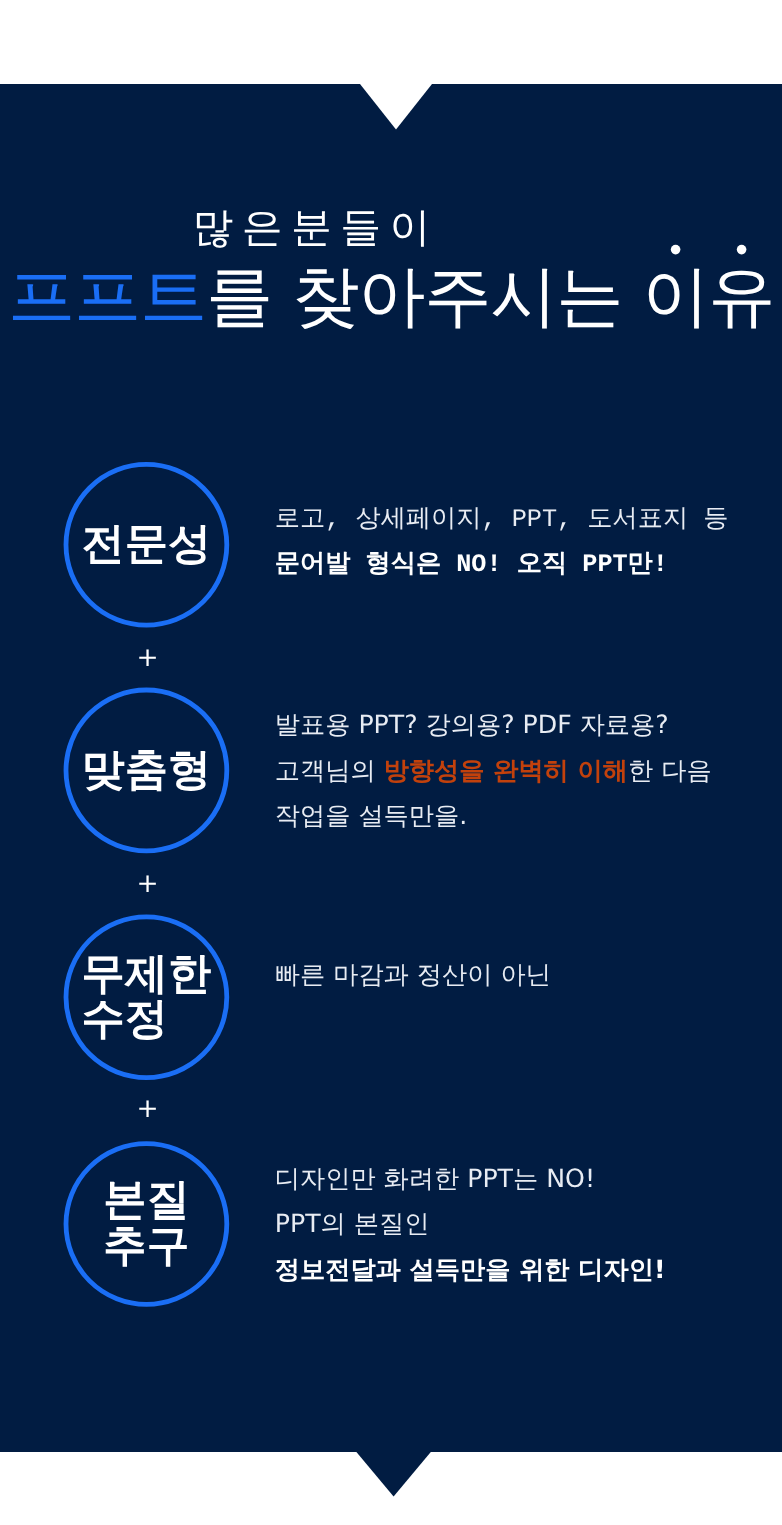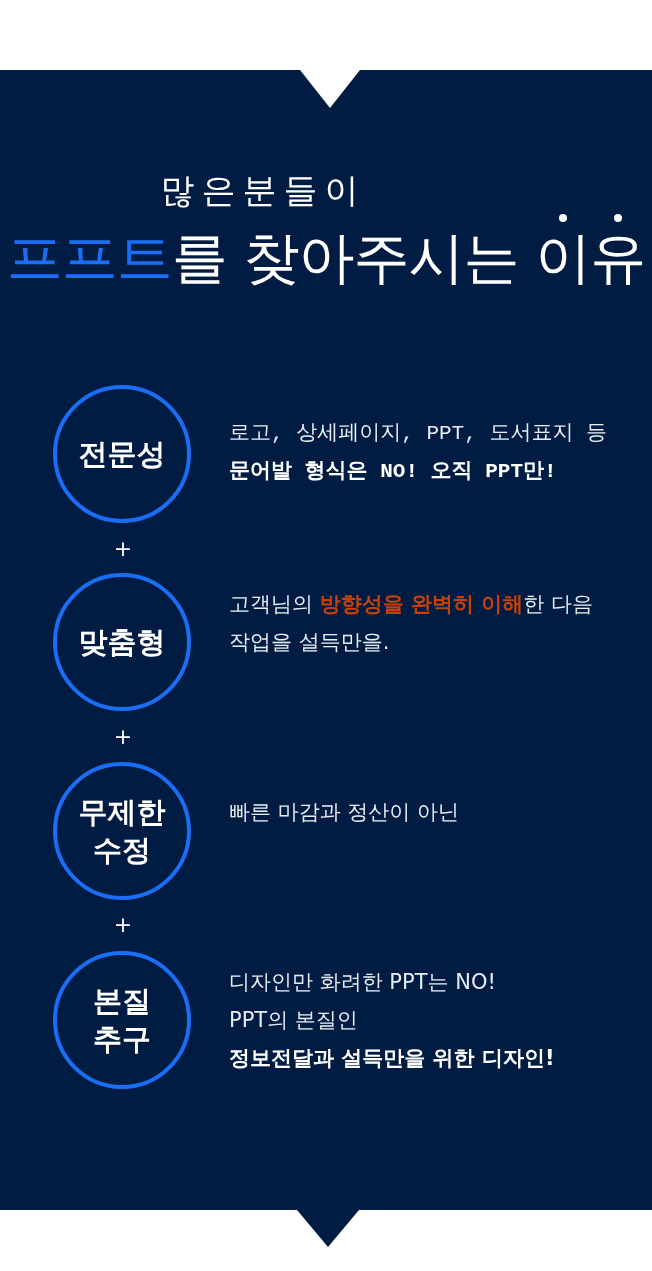--- a/index.html
+++ b/index.html
@@ -20,34 +20,34 @@
   .notch-bottom {
     position:absolute; left:297px; top:1210px; width:0; height:0;
     border-left:31px solid transparent; border-right:31px solid transparent;
     border-top:37px solid #011c42;
   }
   .subtitle {
     position:absolute; left:0; top:168px; width:526px; text-align:center;
     color:#ffffff; font-size:34px; letter-spacing:7px; line-height:44px;
   }
   .title {
-    position:absolute; left:0; top:222px; width:652px; text-align:center;
+    position:absolute; left:0; top:212px; width:652px; text-align:center;
     color:#ffffff; font-size:56px; line-height:72px; letter-spacing:-1px; white-space:nowrap;
   }
   .title .brand { color:#1a6ef5; }
   .title .em { position:relative; display:inline-block; }
   .title .em::before {
     content:""; position:absolute; top:-8px; left:50%; width:8px; height:8px;
     margin-left:-4px; border-radius:50%; background:#ffffff;
   }
   .circle {
     position:absolute; left:53px; width:130px; height:130px;
     border:4px solid #1a6ef5; border-radius:50%;
-    display:flex; align-items:center; justify-content:center; text-align:center;
-    color:#ffffff; font-weight:bold; font-size:29px; line-height:38px;
+    display:flex; align-items:center; justify-content:center; 
+    color:#ffffff; font-weight:bold; font-size:36px; line-height:38px;
     white-space:pre-line;
   }
   .plus {
     position:absolute; left:112px; width:22px; text-align:center;
     color:#ffffff; font-size:22px; line-height:22px;
   }
   .desc {
     position:absolute; left:229px; color:#ffffff; font-size:21px;
     line-height:38px; white-space:nowrap;
   }
@@ -67,20 +67,21 @@
 
 <div class="circle" style="top:385px;">전문성</div>
 <div class="desc" style="top:415px;font-family:Liberation Mono, monospace;">
   <span class="line light">로고, 상세페이지, PPT, 도서표지 등</span>
   <span class="line"><b>문어발 형식은 NO!  오직 PPT만!</b></span>
 </div>
 <div class="plus" style="top:538px;">+</div>
 
 <div class="circle" style="top:573px;">맞춤형</div>
 <div class="desc" style="top:585px;">
+  <span class="line light">발표용 PPT? 강의용? PDF 자료용?</span>
   <span class="line light"><span>고객님의 </span><b style="color:#c2410c">방향성을 완벽히 이해</b><span>한 다음</span></span>
   <span class="line light">작업을 설득만을.</span>
 </div>
 <div class="plus" style="top:726px;">+</div>
 
 <div class="circle" style="top:762px;">무제한
 수정</div>
 <div class="desc" style="top:793px;">
   <span class="line light">빠른 마감과 정산이 아닌</span>
 </div>

